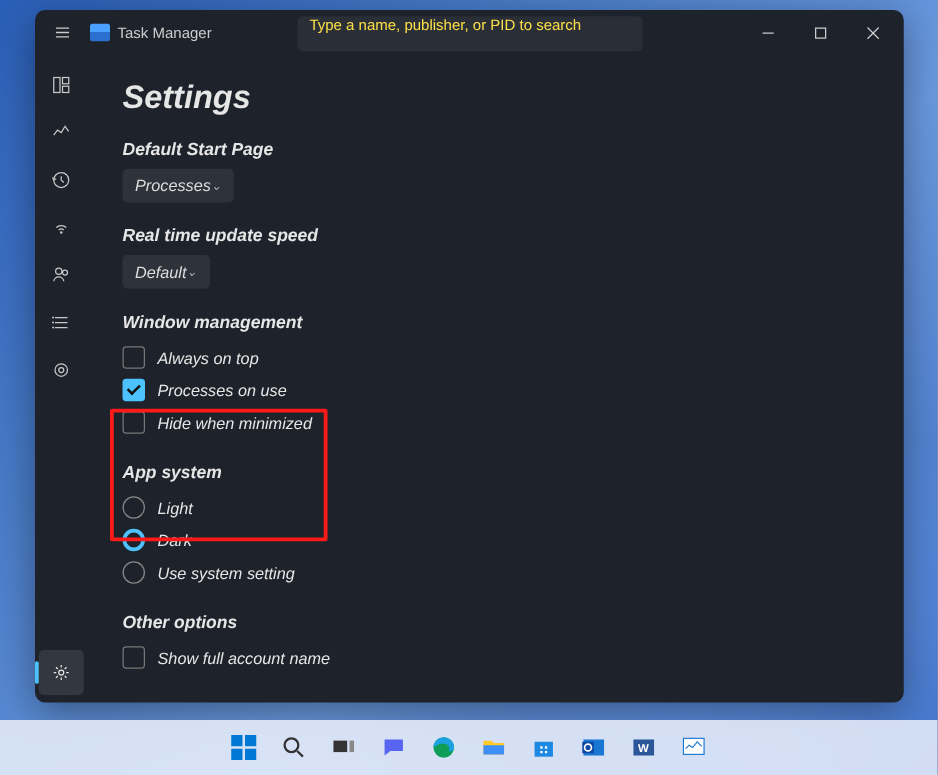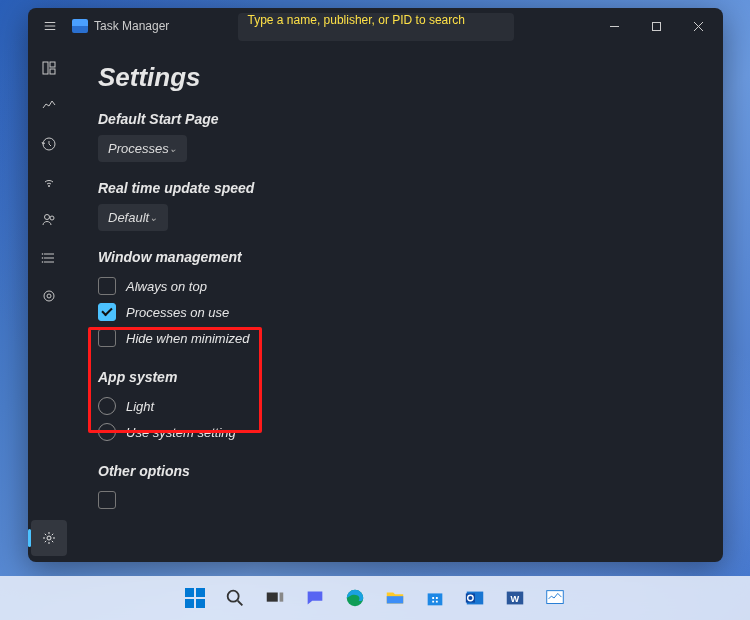--- a/index.html
+++ b/index.html
@@ -292,27 +292,32 @@
         <div class="cb"></div>
         <span>Hide when minimized</span>
       </div>
 
       <div class="section-label">App system</div>
       <div class="opt-row">
         <div class="radio"></div>
         <span>Light</span>
       </div>
       <div class="opt-row">
+        <div class="radio checked"></div>
+        <span>Dark</span>
+      </div>
+      <div class="opt-row">
         <div class="radio"></div>
         <span>Use system setting</span>
       </div>
 
       <div class="section-label">Other options</div>
       <div class="opt-row">
         <div class="cb"></div>
+        <span>Show full account name</span>
       </div>
       <div class="opt-row">
         
         
       </div>
     </div>
   </div>
 </div>
 
 <div class="highlight-box" id="hl" style="left: 88px; top: 327px; width: 174px; height: 106px;"></div>

